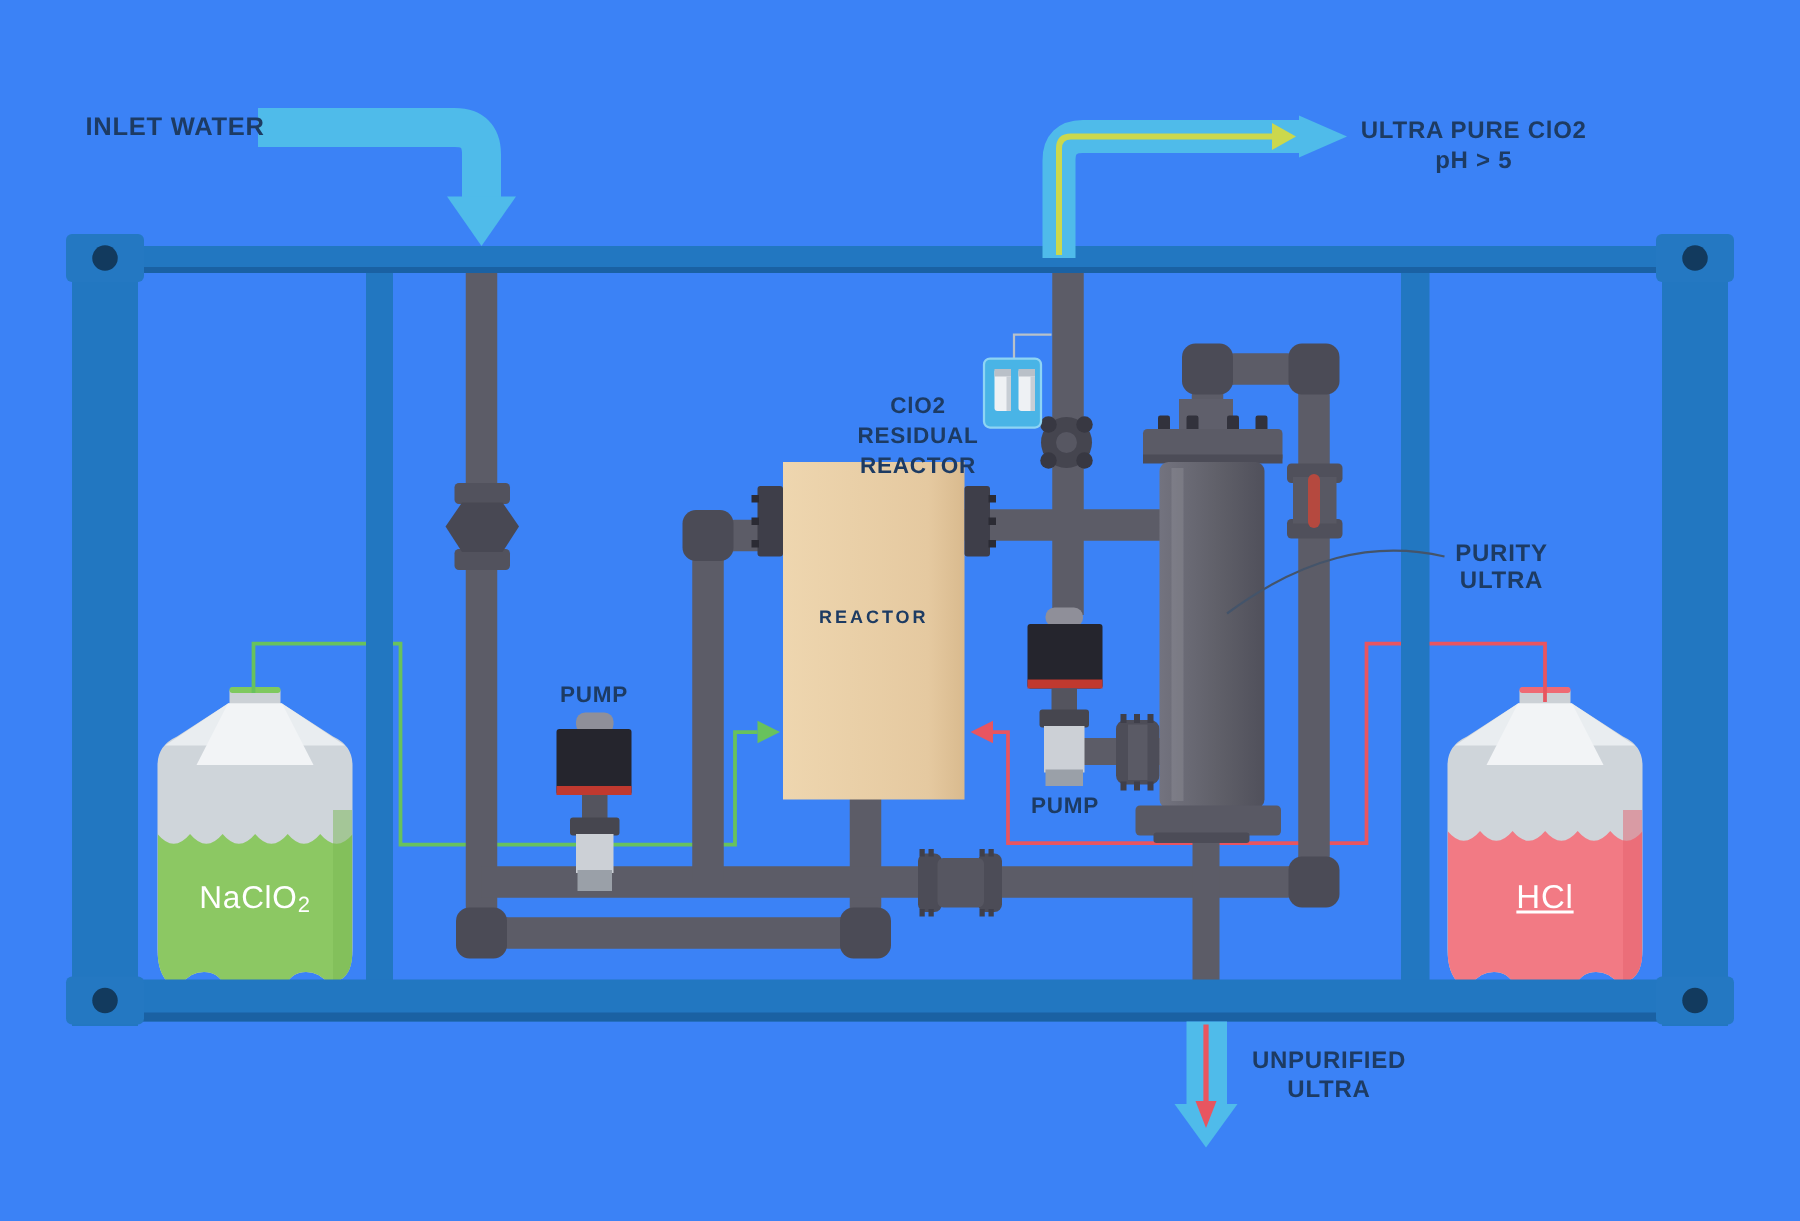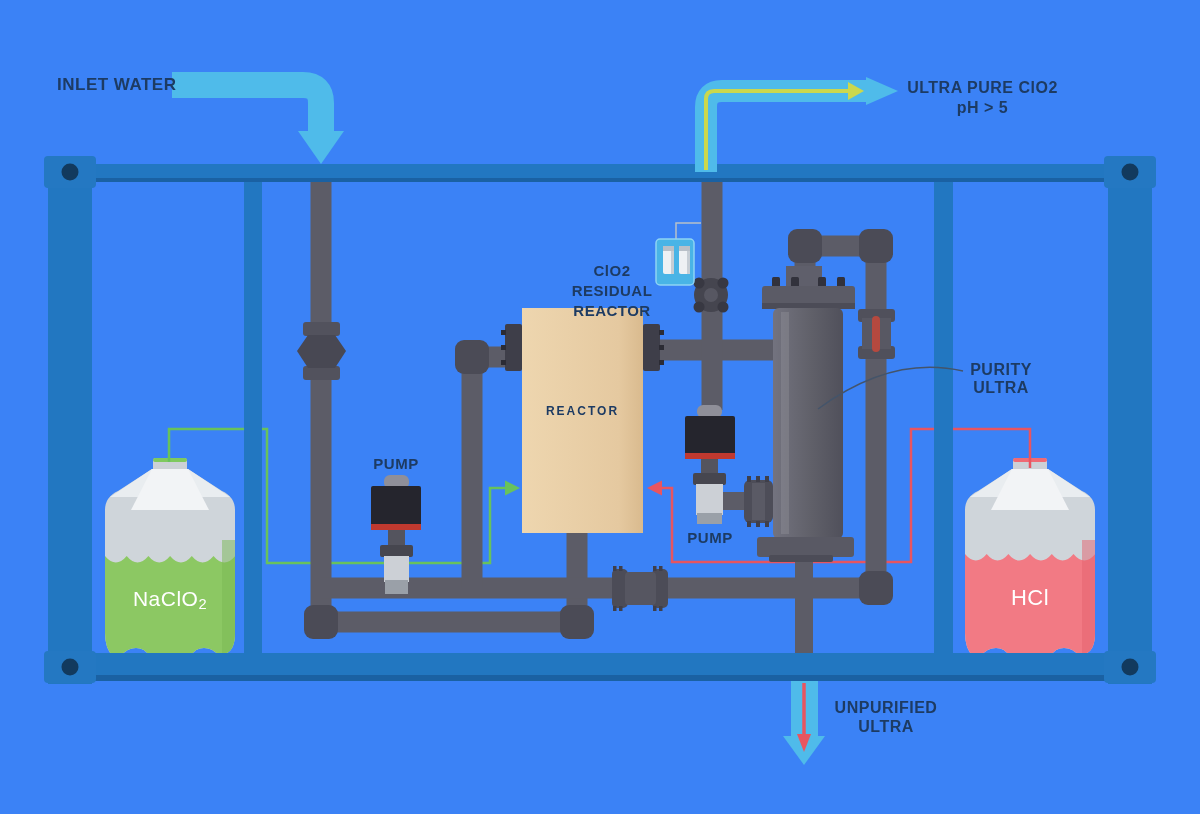--- a/index.html
+++ b/index.html
@@ -301,20 +301,20 @@
 
 <div class="lbl center" style="left:660px;top:529px;width:100px;font-size:15px;">PUMP</div>
 
 <div class="lbl center" style="left:941px;top:361px;width:120px;font-size:16px;line-height:17.5px;">
   <div>PURITY</div>
   <div>ULTRA</div>
 </div>
 
 <div class="tank-label" style="left:110px;top:587px;width:120px;font-size:21px;"><span>NaClO</span><span class="sub">2</span></div>
 
-<div class="tank-label" style="left:970px;top:585px;width:120px;font-size:22px;">HCl</div>
+<div class="tank-label" style="left:970px;top:585px;width:120px;font-size:22px;text-decoration:underline;">HCl</div>
 
 <div class="lbl center" style="left:826px;top:699px;width:120px;font-size:16px;line-height:18.5px;">
   <div>UNPURIFIED</div>
   <div>ULTRA</div>
 </div>
 
 </div>
 
 </body></html>

